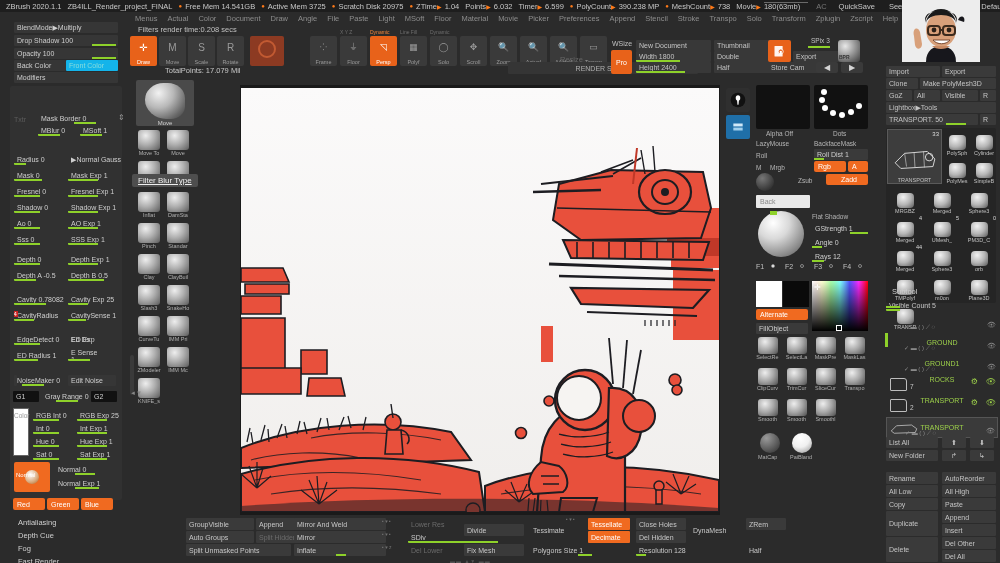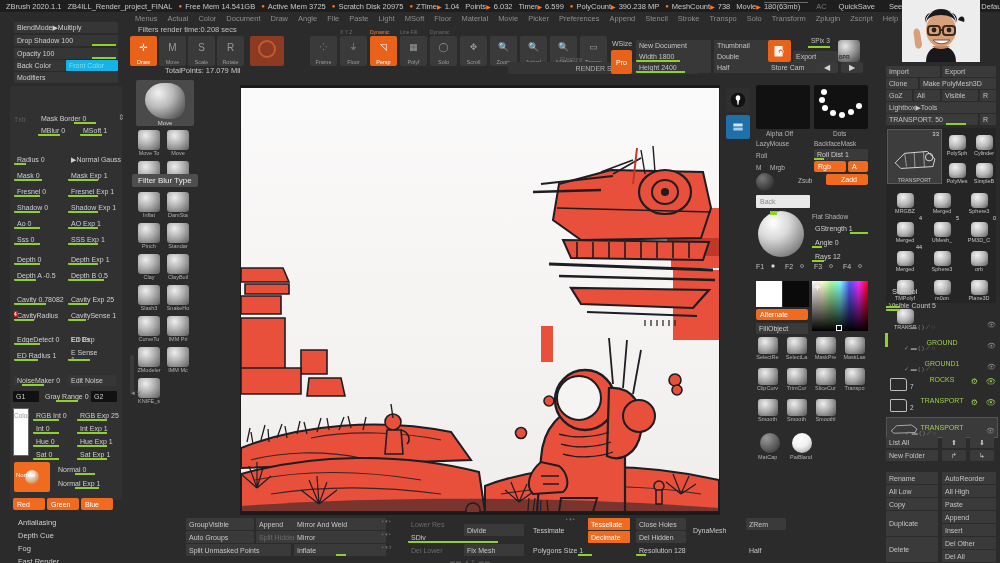--- a/index.html
+++ b/index.html
@@ -145,21 +145,21 @@
   .brush-cell .ic {
     width:22px; height:20px; margin:0 auto; border-radius:3px;
     background:radial-gradient(circle at 35% 28%, #eee 0%, #b0b0b0 45%, #5a5a5a 100%);
   }
   .brush-cell .nm {
     font-size:5.5px; color:#b0b0b0; text-align:center; line-height:7px;
     overflow:hidden; white-space:nowrap;
   }
   .tooltip {
     position:absolute; background:#4e4e4e; color:#eee; font-size:8px;
-    padding:2px 6px; border-radius:2px; z-index:50;
+    padding:2px 6px; border-radius:2px; z-index:50;text-decoration:underline;
   }
 
   
   .canvas-frame {
     position:absolute; top:85px; left:240px; width:480px; height:430px;
     background:#1a1a1a;
   }
   .canvas-art {
     position:absolute; top:3px; left:1px; width:478px; height:424px;
     background:#f5f3f1; overflow:hidden;

